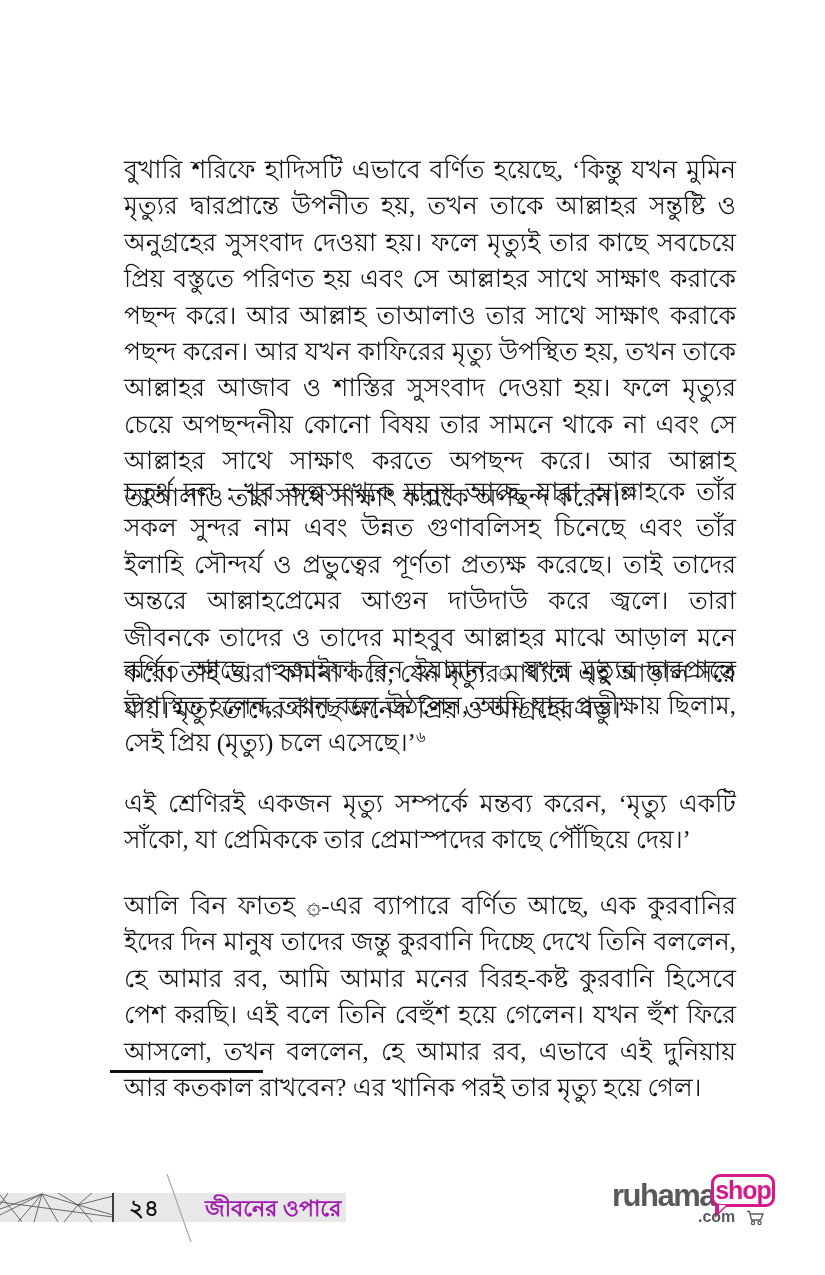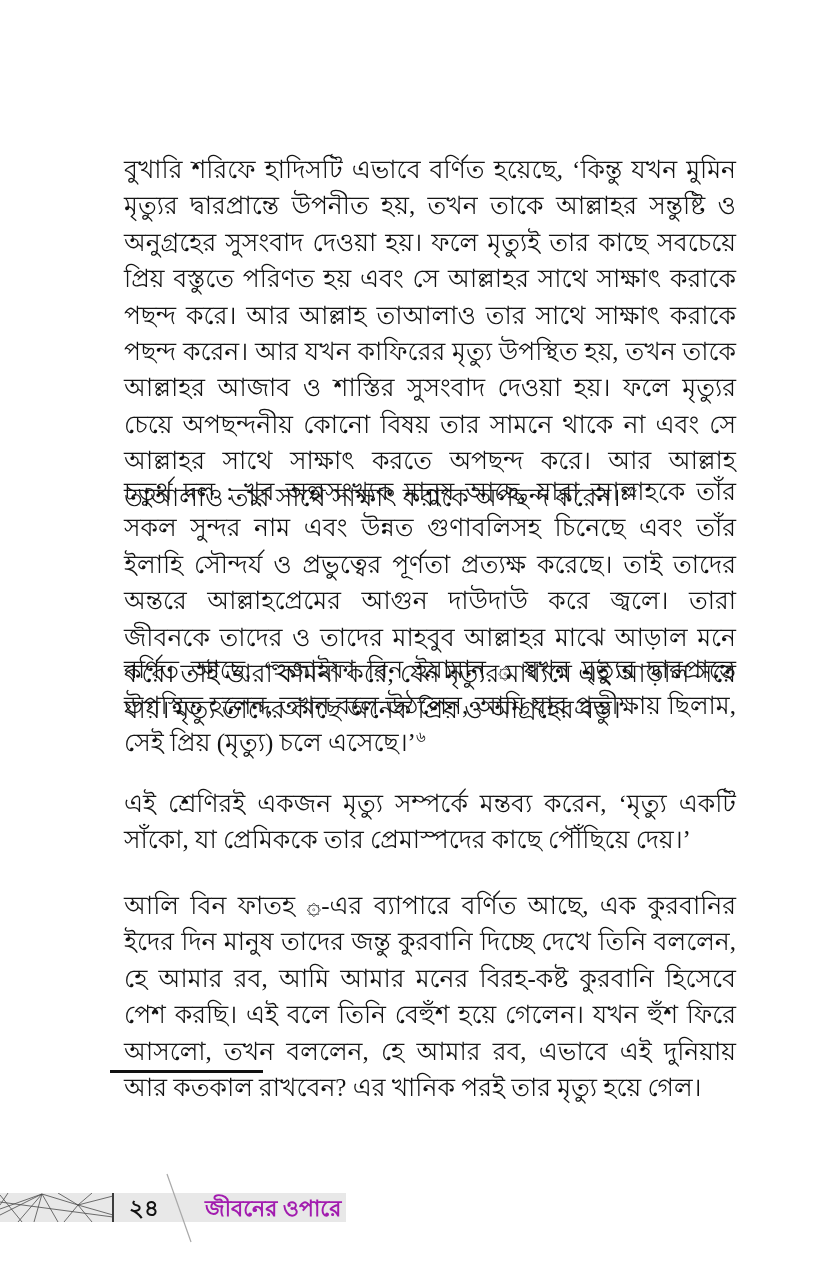--- a/index.html
+++ b/index.html
@@ -185,14 +185,28 @@
   </div>
 
   <div class="page-number">২৪</div>
 
   <svg class="slash-svg" viewBox="0 0 32 72">
     <line x1="4" y1="2" x2="28" y2="70" stroke="#a8a8a8" stroke-width="1.2"></line>
   </svg>
 
   <div class="book-title">জীবনের ওপারে</div>
 
+  <div class="logo">
+    <span class="logo-name">ruhama</span>
+    <span class="logo-bubble"><span class="logo-shop">shop</span></span>
+    <span class="bubble-tail-outer"></span>
+    <span class="bubble-tail-inner"></span>
+    <span class="logo-domain">.com</span>
+    <svg class="cart-svg" viewBox="0 0 20 16">
+      <g stroke="#58595b" stroke-width="1.3" fill="none">
+        <path d="M1 1.5 H3.5 L5.5 10 H14.5 L17 4 H4.2"></path>
+        <circle cx="7" cy="13" r="1.6"></circle>
+        <circle cx="13.5" cy="13" r="1.6"></circle>
+      </g>
+    </svg>
+  </div>
 
 </div>
 
 </body></html>

